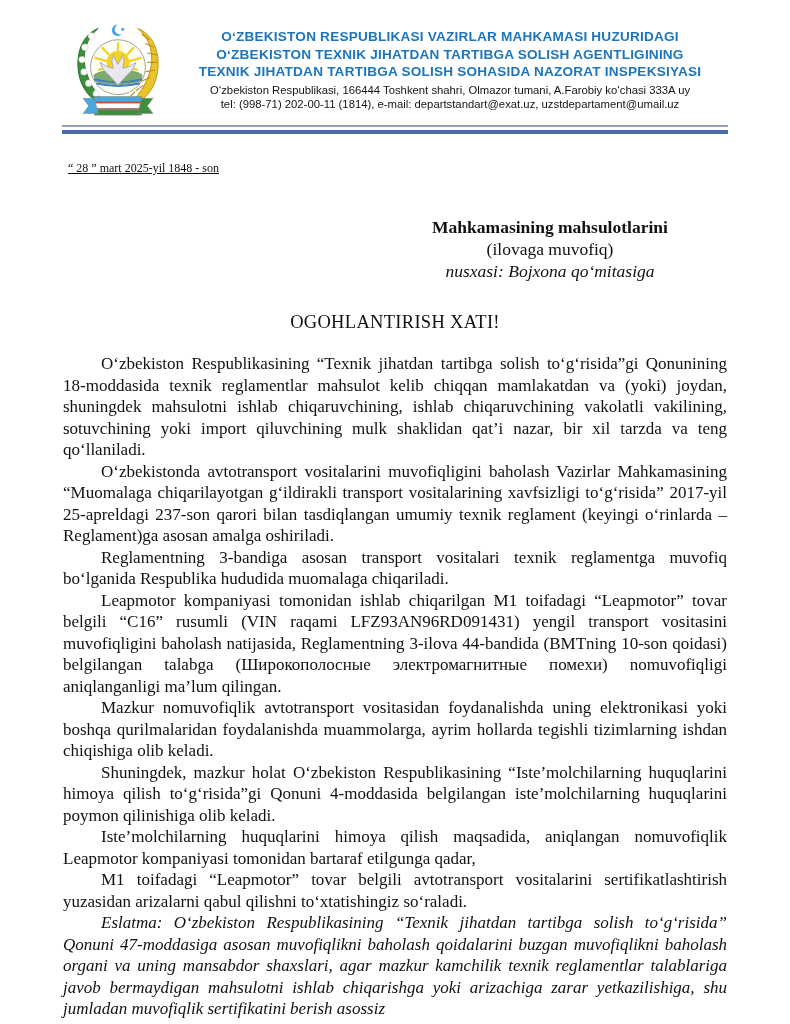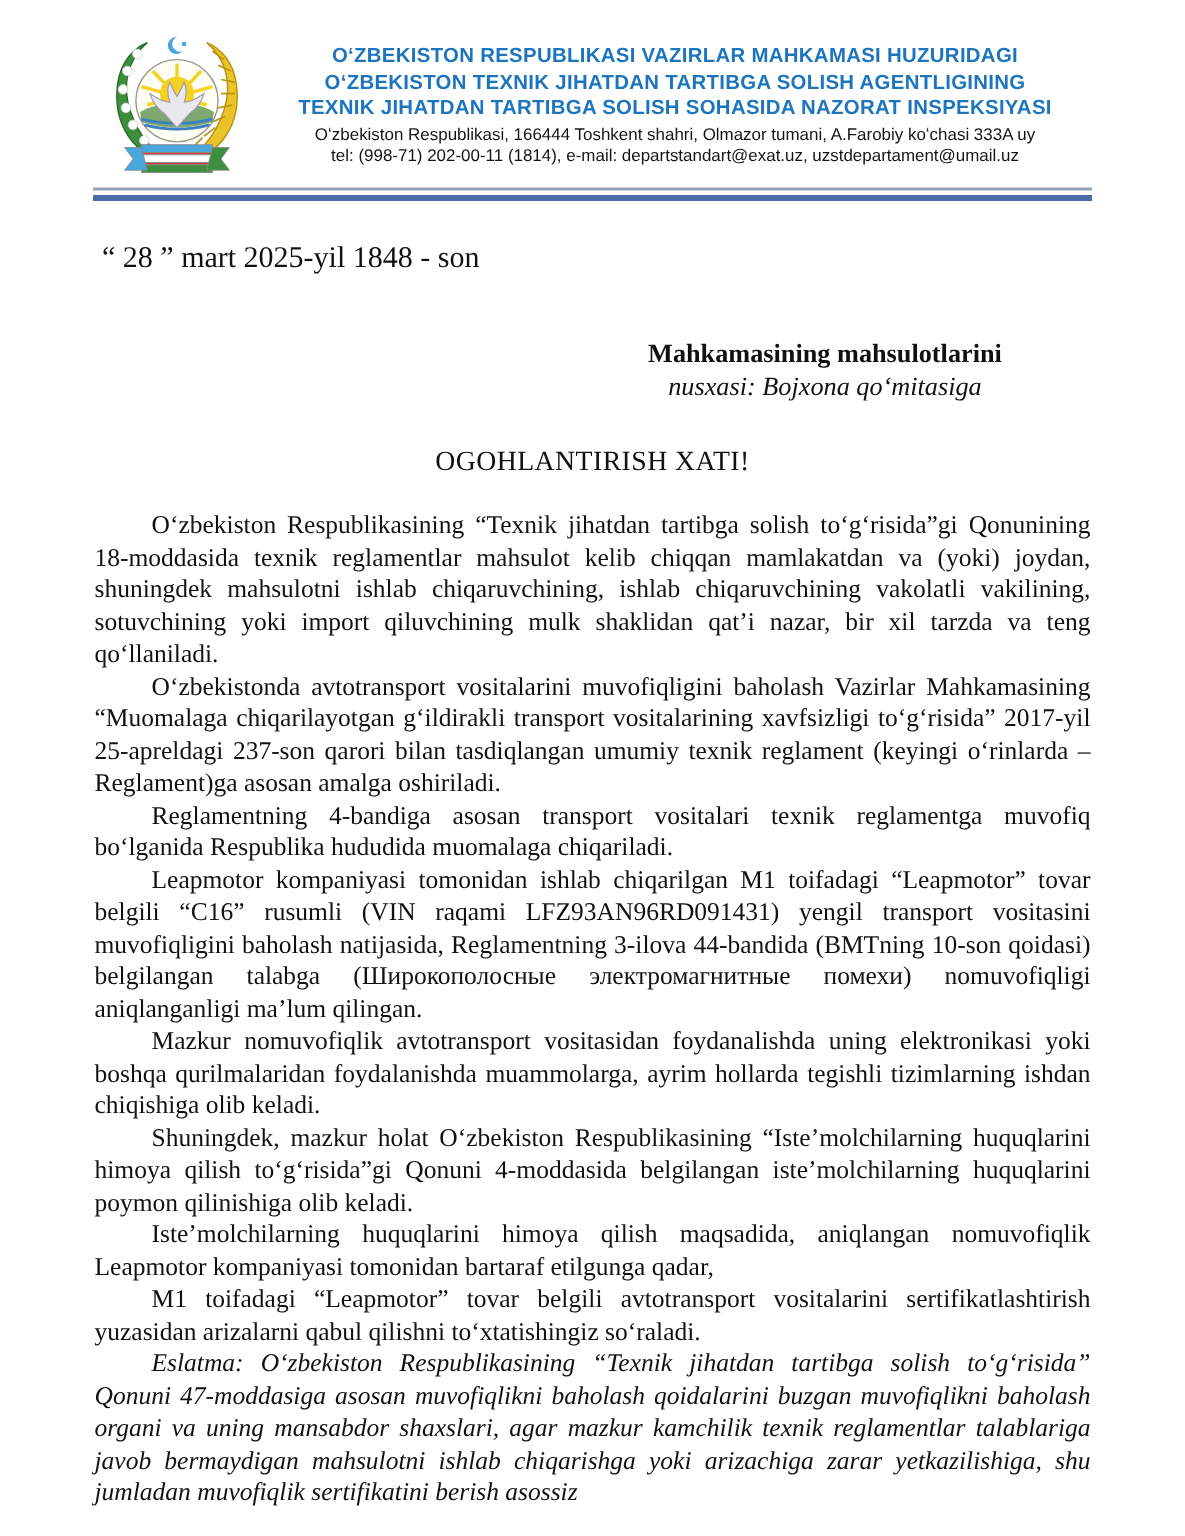--- a/index.html
+++ b/index.html
@@ -41,21 +41,22 @@
     line-height: 14px;
   }
   .addr-block { margin-top: 2px; }
   
   .divider-wrap { margin: 7px 62px 0 62px; }
   .divider-thin { border-top: 2px solid #93a2ba; }
   .divider-thick { border-top: 4px solid #4a6da7; margin-top: 3px; }
   
   .date-line {
     margin: 27px 0 0 68px;
-    font-size: 20px;
+    font-size: 12px;
+    text-decoration: underline;
   }
   
   .recipient {
     width: 320px;
     margin: 40px 80px 0 auto;
     text-align: center;
     font-size: 17.5px;
     line-height: 22px;
   }
   .recipient .bold { font-weight: bold; }
@@ -145,29 +146,30 @@
 
   <div class="divider-wrap">
     <div class="divider-thin"></div>
     <div class="divider-thick"></div>
   </div>
 
   <div class="date-line">“ 28 ” mart 2025-yil 1848 - son</div>
 
   <div class="recipient">
     <div class="bold">Mahkamasining mahsulotlarini</div>
+    <div>(ilovaga muvofiq)</div>
     <div class="italic">nusxasi: Bojxona qoʻmitasiga</div>
   </div>
 
   <div class="doc-title">OGOHLANTIRISH XATI!</div>
 
   <div class="body-block">
       <p class="para">Oʻzbekiston Respublikasining “Texnik jihatdan tartibga solish toʻgʻrisida”gi Qonunining 18-moddasida texnik reglamentlar mahsulot kelib chiqqan mamlakatdan va (yoki) joydan, shuningdek mahsulotni ishlab chiqaruvchining, ishlab chiqaruvchining vakolatli vakilining, sotuvchining yoki import qiluvchining mulk shaklidan qat’i nazar, bir xil tarzda va teng qoʻllaniladi.</p>
       <p class="para">Oʻzbekistonda avtotransport vositalarini muvofiqligini baholash Vazirlar Mahkamasining “Muomalaga chiqarilayotgan gʻildirakli transport vositalarining xavfsizligi toʻgʻrisida” 2017-yil 25-apreldagi 237-son qarori bilan tasdiqlangan umumiy texnik reglament (keyingi oʻrinlarda – Reglament)ga asosan amalga oshiriladi.</p>
-      <p class="para">Reglamentning 4-bandiga asosan transport vositalari texnik reglamentga muvofiq boʻlganida Respublika hududida muomalaga chiqariladi.</p>
+      <p class="para">Reglamentning 3-bandiga asosan transport vositalari texnik reglamentga muvofiq boʻlganida Respublika hududida muomalaga chiqariladi.</p>
       <p class="para">Leapmotor kompaniyasi tomonidan ishlab chiqarilgan M1 toifadagi “Leapmotor” tovar belgili “C16” rusumli (VIN raqami LFZ93AN96RD091431) yengil transport vositasini muvofiqligini baholash natijasida, Reglamentning 3-ilova 44-bandida (BMTning 10-son qoidasi) belgilangan talabga (Широкополосные электромагнитные помехи) nomuvofiqligi aniqlanganligi ma’lum qilingan.</p>
       <p class="para">Mazkur nomuvofiqlik avtotransport vositasidan foydanalishda uning elektronikasi yoki boshqa qurilmalaridan foydalanishda muammolarga, ayrim hollarda tegishli tizimlarning ishdan chiqishiga olib keladi.</p>
       <p class="para">Shuningdek, mazkur holat Oʻzbekiston Respublikasining “Iste’molchilarning huquqlarini himoya qilish toʻgʻrisida”gi Qonuni 4-moddasida belgilangan iste’molchilarning huquqlarini poymon qilinishiga olib keladi.</p>
       <p class="para">Iste’molchilarning huquqlarini himoya qilish maqsadida, aniqlangan nomuvofiqlik Leapmotor kompaniyasi tomonidan bartaraf etilgunga qadar,</p>
       <p class="para">M1 toifadagi “Leapmotor” tovar belgili avtotransport vositalarini sertifikatlashtirish yuzasidan arizalarni qabul qilishni toʻxtatishingiz soʻraladi.</p>
       <p class="para italic">Eslatma: Oʻzbekiston Respublikasining “Texnik jihatdan tartibga solish toʻgʻrisida” Qonuni 47-moddasiga asosan muvofiqlikni baholash qoidalarini buzgan muvofiqlikni baholash organi va uning mansabdor shaxslari, agar mazkur kamchilik texnik reglamentlar talablariga javob bermaydigan mahsulotni ishlab chiqarishga yoki arizachiga zarar yetkazilishiga, shu jumladan muvofiqlik sertifikatini berish asossiz</p>
     </div>
 
 </div>
 

